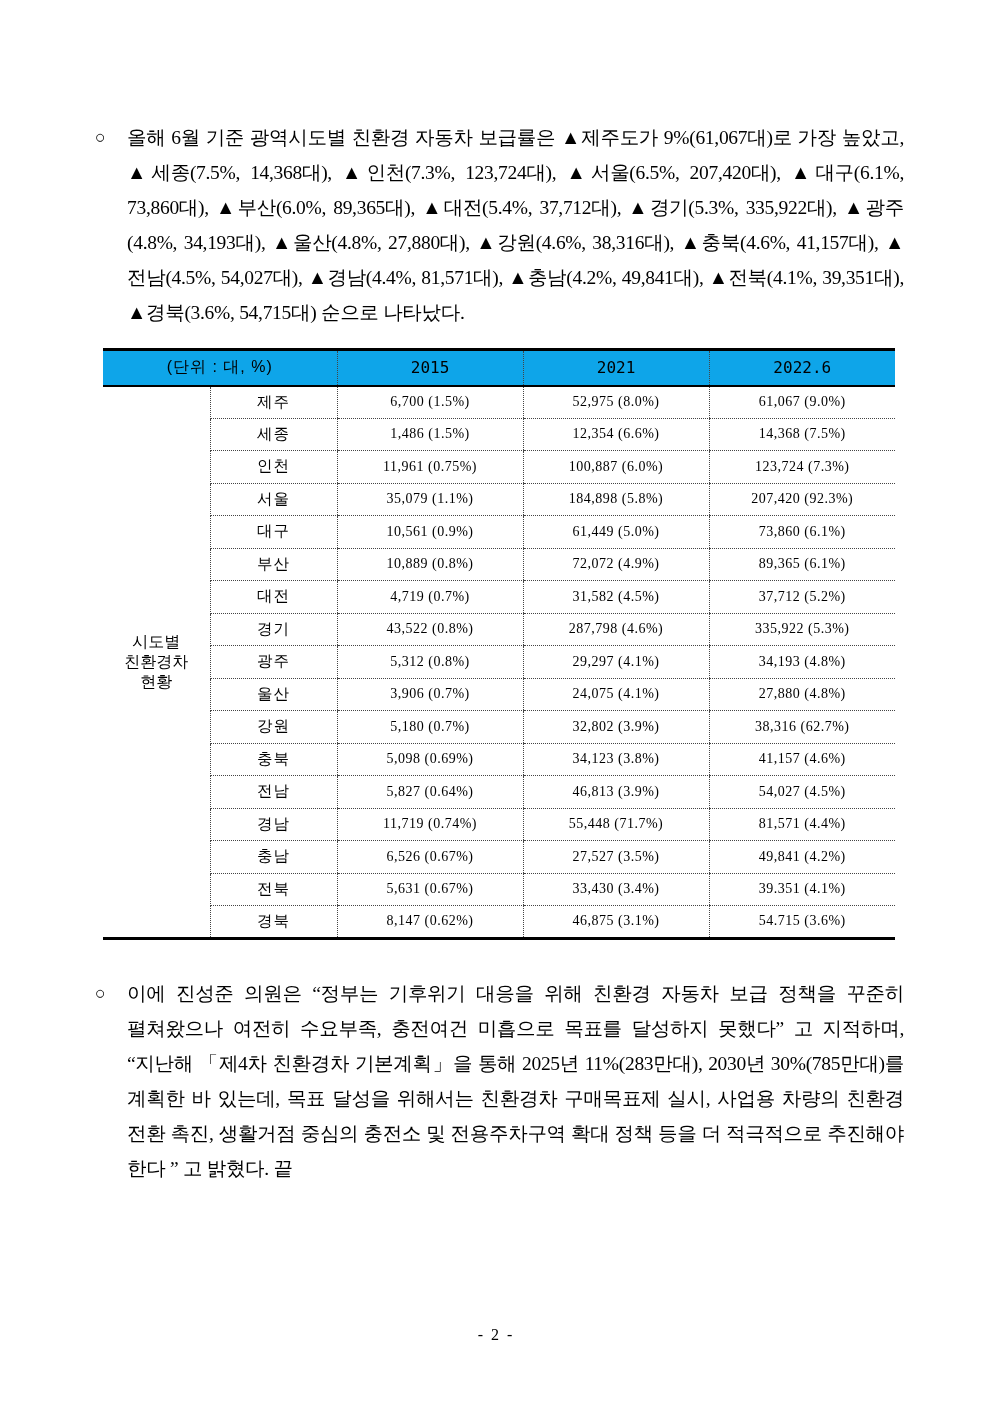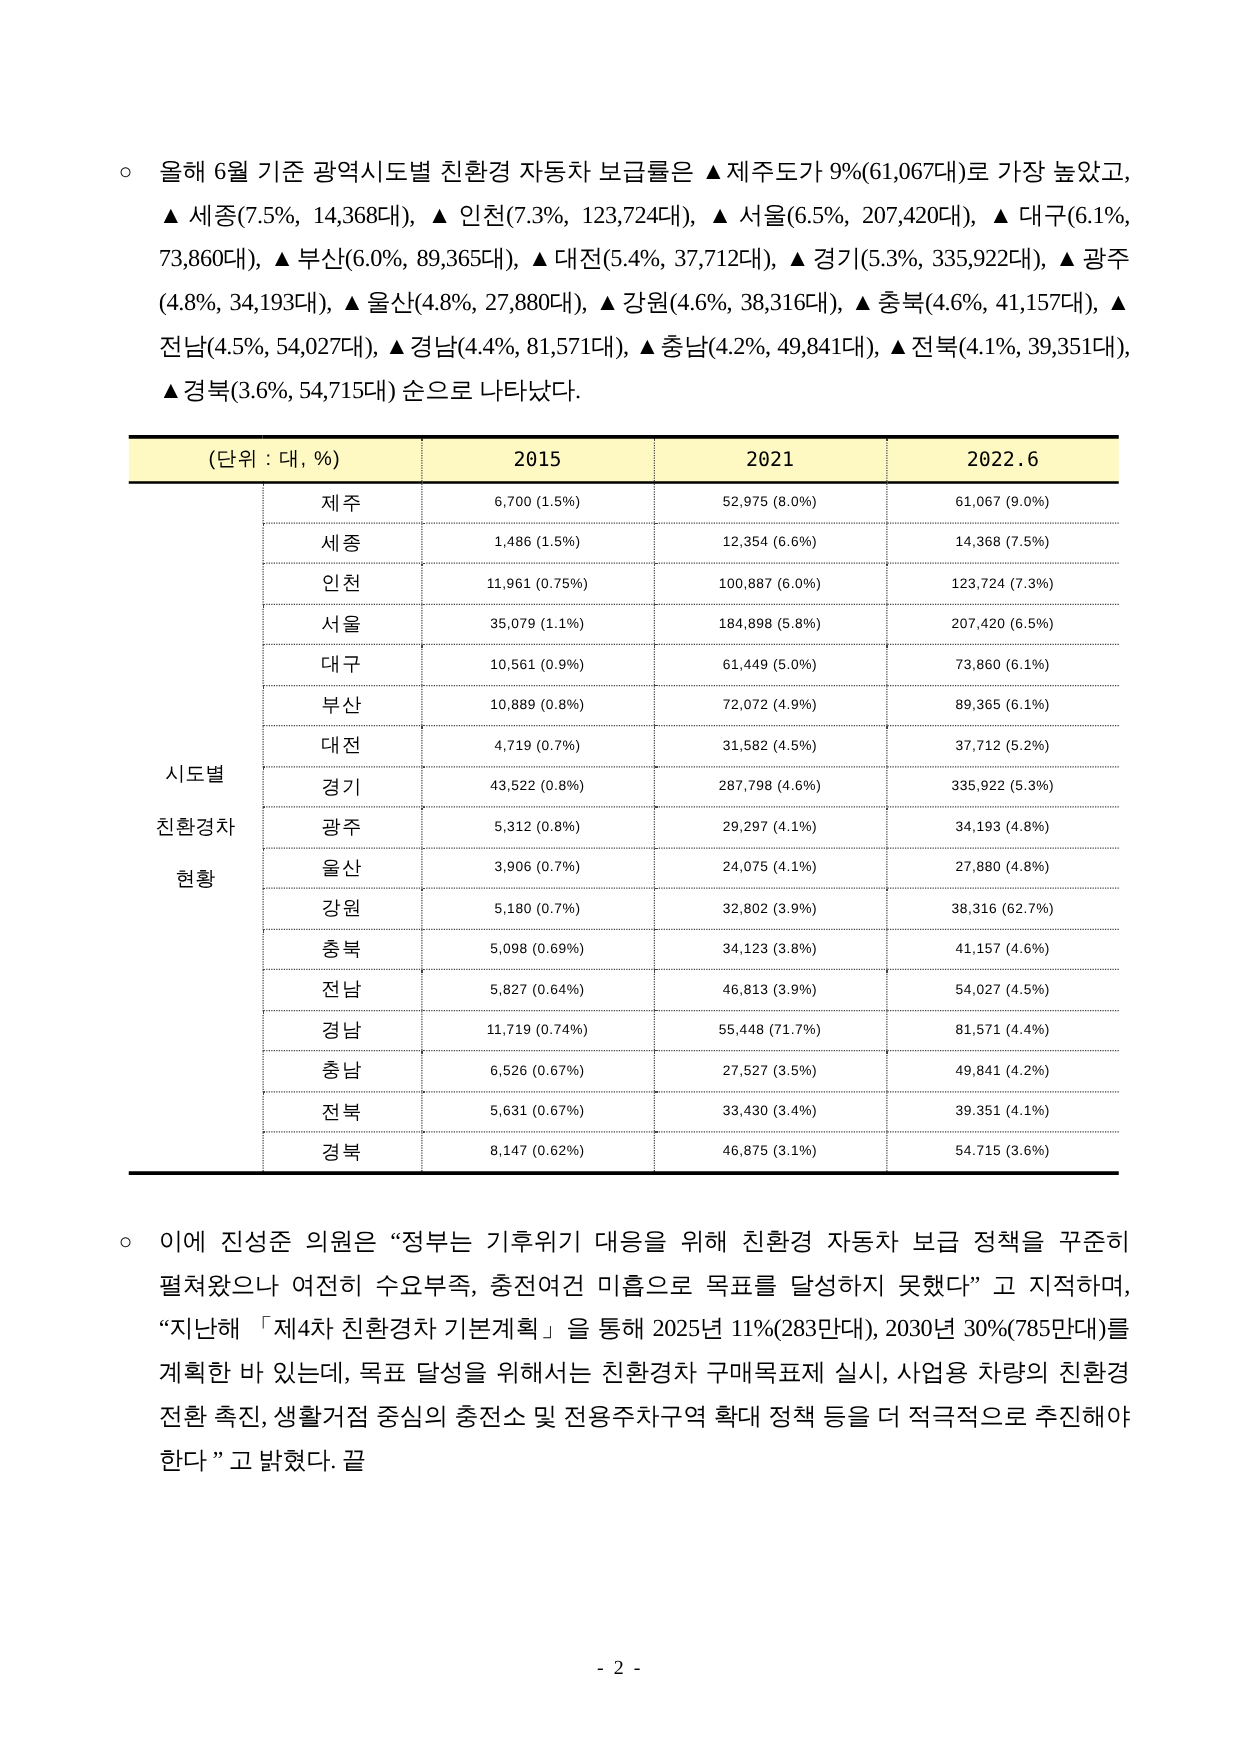--- a/index.html
+++ b/index.html
@@ -40,51 +40,51 @@
     border-top: 3px solid #000;
     border-bottom: 3px solid #000;
     font-size: 15.5px;
   }
   table.stats td {
     text-align: center;
     vertical-align: middle;
     padding: 0 2px;
   }
   thead td {
-    background: #fef9c3;
+    background: #0ea5e9;
     border-bottom: 2px solid #000;
     height: 36px;
     font-family: "DejaVu Sans Mono", "Liberation Sans", monospace, sans-serif;
     font-size: 16px;
   }
   thead td.unit-cell {
     font-family: "Liberation Sans", sans-serif;
     letter-spacing: 1px;
   }
   thead td + td { border-left: 1px dotted #444; }
   tbody td {
     height: 32.5px;
     border-left: 1px dotted #444;
     border-bottom: 1px dotted #444;
   }
   tbody td.group-cell {
     border-left: none;
     font-family: Liberation Sans, sans-serif;
     font-size: 16px;
     word-break: keep-all;
-    line-height: 42px;
+    line-height: 20px;
     padding: 0 14px;
   }
   tbody td.region-cell {
     font-family: Liberation Sans, sans-serif;
     letter-spacing: 1px;
   }
   tbody td.value-cell {
-    font-family: Liberation Sans, sans-serif;
-    font-size: 11px;
+    font-family: Liberation Serif, serif;
+    font-size: 14px;
     letter-spacing: 0.5px;
   }
   .footer-pagenum {
     position: absolute;
     left: 0;
     width: 100%;
     top: 1326px;
     text-align: center;
     font-size: 16px;
     font-family: "Liberation Serif", serif;
@@ -134,21 +134,21 @@
         <tr>
       <td class="region-cell">인천</td>
       <td class="value-cell">11,961 (0.75%)</td>
       <td class="value-cell">100,887 (6.0%)</td>
       <td class="value-cell">123,724 (7.3%)</td>
     </tr>
         <tr>
       <td class="region-cell">서울</td>
       <td class="value-cell">35,079 (1.1%)</td>
       <td class="value-cell">184,898 (5.8%)</td>
-      <td class="value-cell">207,420 (6.5%)</td>
+      <td class="value-cell">207,420 (92.3%)</td>
     </tr>
         <tr>
       <td class="region-cell">대구</td>
       <td class="value-cell">10,561 (0.9%)</td>
       <td class="value-cell">61,449 (5.0%)</td>
       <td class="value-cell">73,860 (6.1%)</td>
     </tr>
         <tr>
       <td class="region-cell">부산</td>
       <td class="value-cell">10,889 (0.8%)</td>

